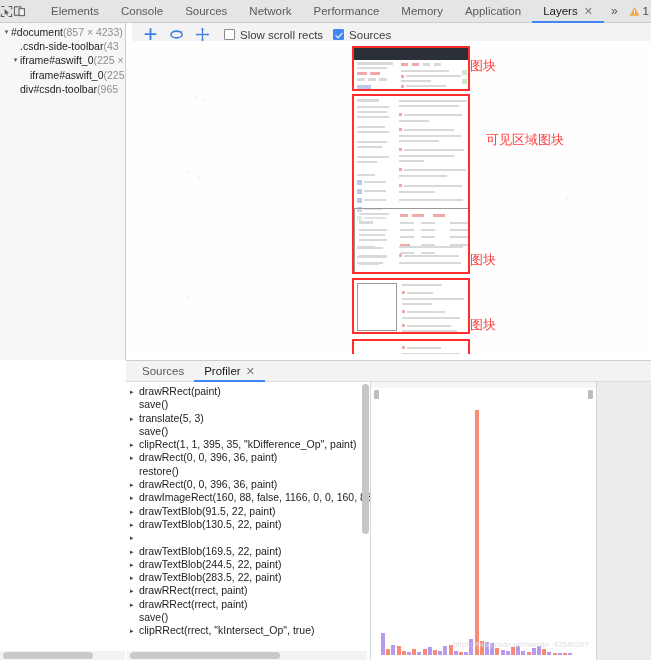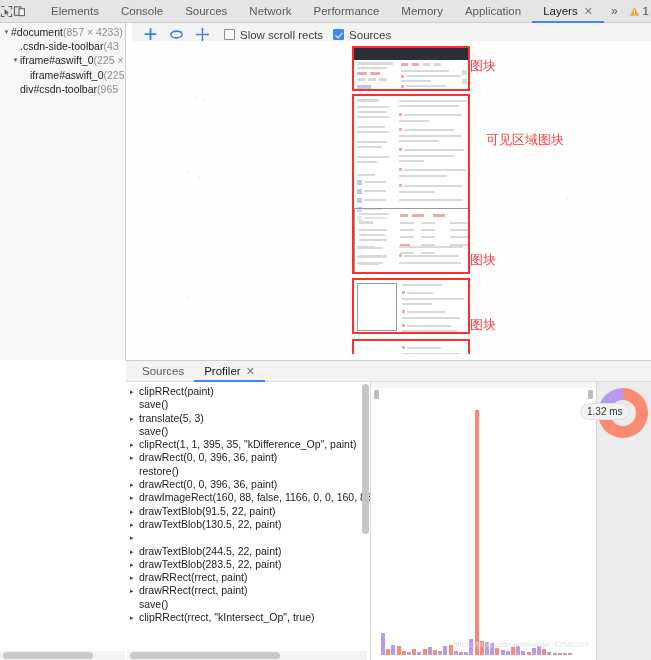--- a/index.html
+++ b/index.html
@@ -434,21 +434,21 @@
       <div class="dtab active">
         <span>Profiler</span><span class="tclose">✕</span>
       </div>
     </div>
 
     <div class="drawer-body">
 
       <div class="loglist">
         <div class="logrow">
             <span class="tri">▸</span>
-            <span>clipRRect(paint)</span>
+            <span>drawRRect(paint)</span>
           </div>
         <div class="logrow">
             <span class="tri blank"></span>
             <span>save()</span>
           </div>
         <div class="logrow">
             <span class="tri">▸</span>
             <span>translate(5, 3)</span>
           </div>
         <div class="logrow">
@@ -478,20 +478,24 @@
         <div class="logrow">
             <span class="tri">▸</span>
             <span>drawTextBlob(91.5, 22, paint)</span>
           </div>
         <div class="logrow">
             <span class="tri">▸</span>
             <span>drawTextBlob(130.5, 22, paint)</span>
           </div>
         <div class="logrow">
             <span class="tri">▸</span>
+          </div>
+        <div class="logrow">
+            <span class="tri">▸</span>
+            <span>drawTextBlob(169.5, 22, paint)</span>
           </div>
         <div class="logrow">
             <span class="tri">▸</span>
             <span>drawTextBlob(244.5, 22, paint)</span>
           </div>
         <div class="logrow">
             <span class="tri">▸</span>
             <span>drawTextBlob(283.5, 22, paint)</span>
           </div>
         <div class="logrow">
@@ -555,24 +559,20 @@
             <div class="bar" style="left: 171.2px; height: 6.12px;"></div>
             <div class="bar p" style="left: 176.4px; height: 3.06px;"></div>
             <div class="bar" style="left: 181.6px; height: 2.04px;"></div>
             <div class="bar p" style="left: 186.8px; height: 2.04px;"></div>
             <div class="bar" style="left: 192px; height: 2.04px;"></div>
             <div class="bar p" style="left: 197.2px; height: 2px;"></div>
           </div>
         <div class="watermark" style="right:62px; bottom:12px;">https://blog.csdn.net/weixin_43540207</div>
 
         <div class="pane-shade"></div>
-        <div class="donut" style="right: 3px; top: 6px; background: conic-gradient(rgb(250, 138, 114) 0deg, rgb(250, 138, 114) 270deg, rgb(183, 154, 237) 270deg, rgb(183, 154, 237) 360deg);">
-          <div class="donut-hole"></div>
-          <div class="donut-label">1.32 ms</div>
-        </div>
       </div>
     </div>
   </div>
 
   <div class="hbar" style="left:0; width:125px;">
     <div class="hthumb" style="left:3px; width:90px;"></div>
   </div>
   <div class="hbar" style="left:127px; width:240px;">
     <div class="hthumb" style="left:3px; width:150px;"></div>
   </div>

